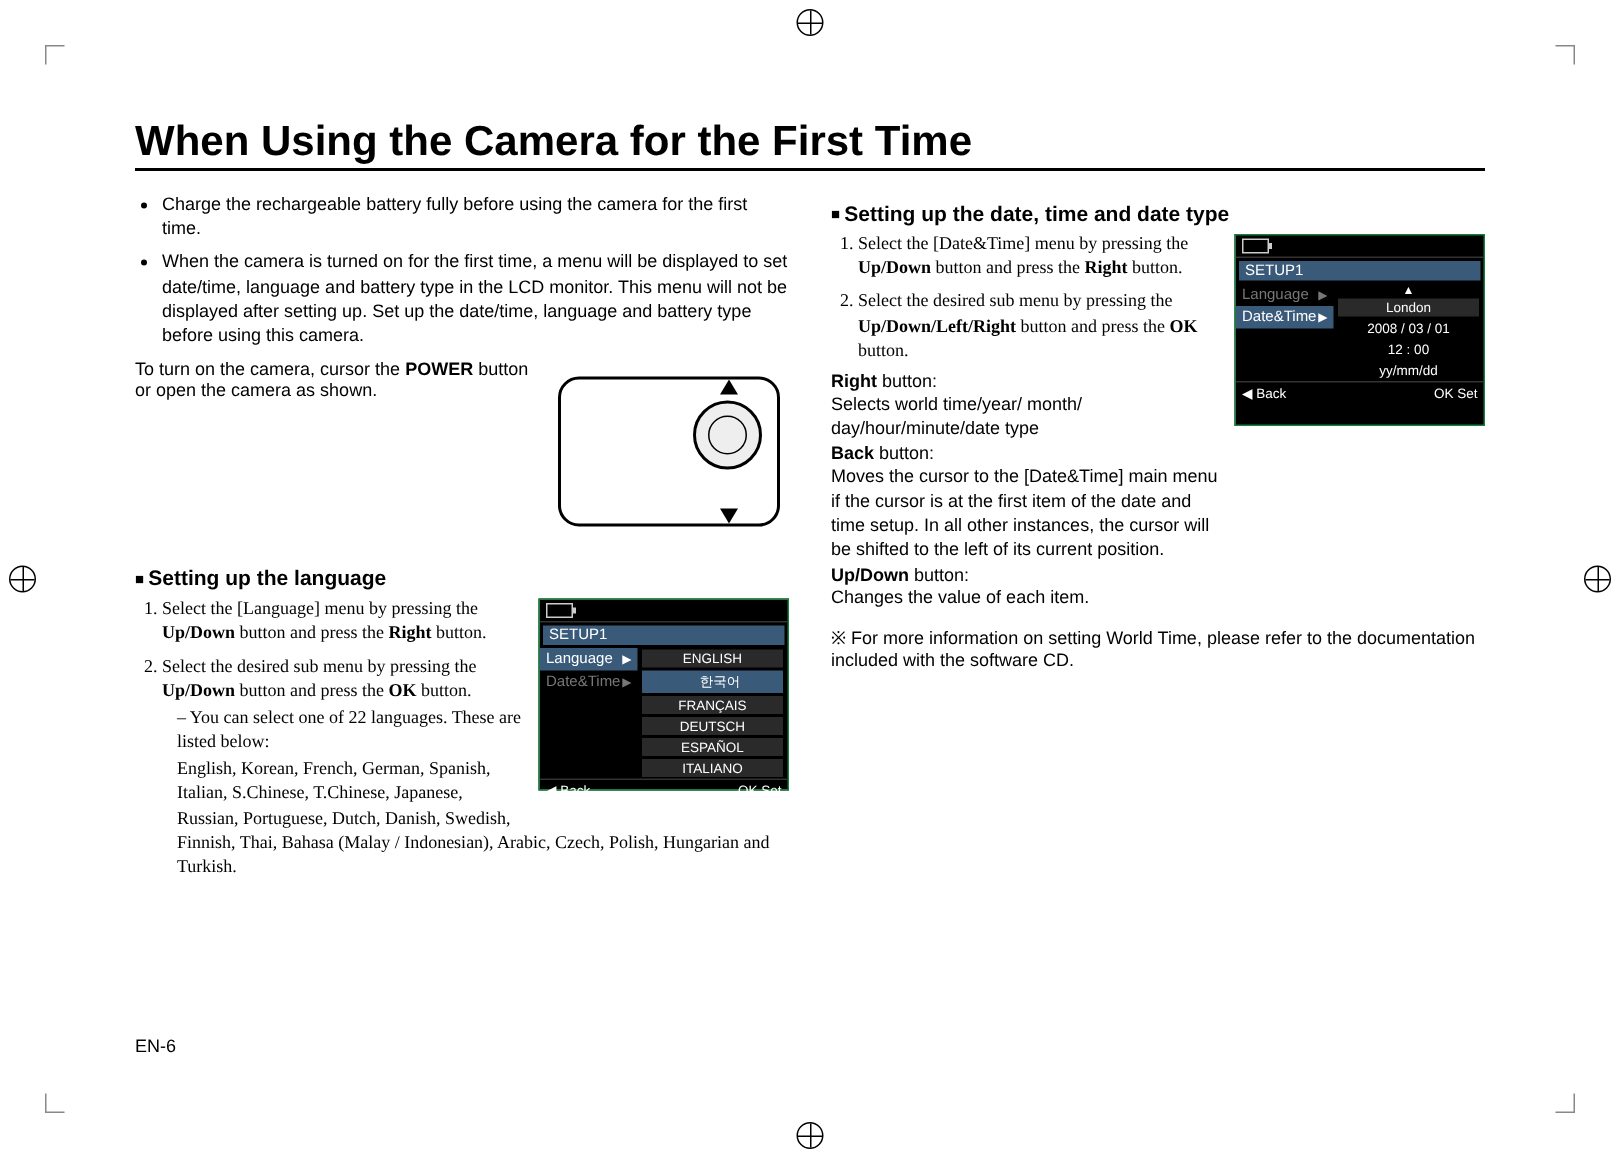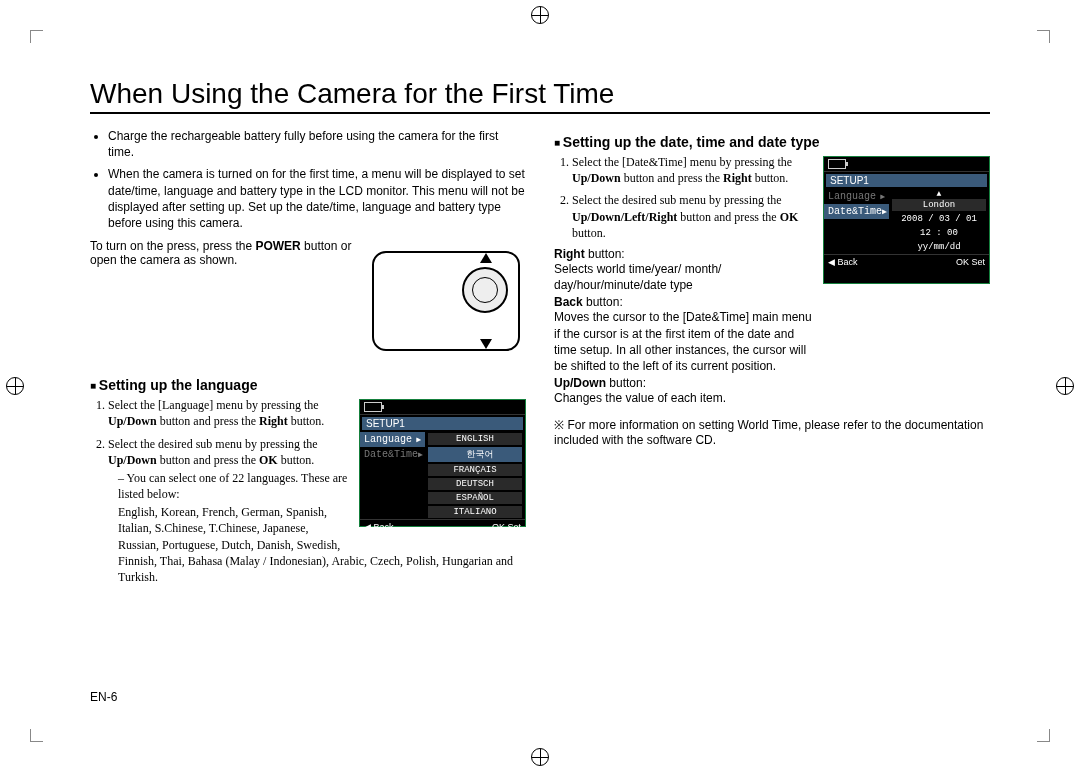--- a/index.html
+++ b/index.html
@@ -34,21 +34,21 @@
   .reg-top    { top: 6px; left: 50%; transform: translateX(-50%); }
   .reg-left   { left: 6px; top: 50%; transform: translateY(-50%); }
   .reg-right  { right: 6px; top: 50%; transform: translateY(-50%); }
   .reg-bottom { bottom: 6px; left: 50%; transform: translateX(-50%); }
 
   .page {
     position: absolute;
     top: 78px; left: 90px; right: 90px; bottom: 50px;
   }
   h1.title {
-    font-weight: normal;
+    font-weight: bold;
     font-size: 28px;
     margin: 0 0 4px 0;
     border-bottom: 2px solid #000;
     padding-bottom: 2px;
   }
   .columns {
     display: flex;
     gap: 28px;
     margin-top: 10px;
   }
@@ -113,21 +113,21 @@
     font-size: 10px;
     margin: 2px 0 16px 10px;
     border: 1px solid #15803d;
   }
   .lcd .top { display:flex; align-items:center; padding: 2px 4px; border-bottom: 1px solid #333; }
   .lcd .battery { width: 16px; height: 8px; border: 1px solid #ccc; margin-right: 4px; position: relative; }
   .lcd .battery::after { content:""; position:absolute; right:-3px; top:2px; width:2px; height:4px; background:#ccc; }
   .lcd .setup1 {
     background: #3a5a7a; color: #fff; padding: 1px 4px; margin: 2px; font-size: 10px;
   }
-  .lcd .menu-area { display:flex;font-family:Liberation Mono, monospace; }
+  .lcd .menu-area { display:flex; }
   .lcd .left-pane { width: 65px; }
   .lcd .menu-item {
     padding: 2px 4px; display:flex; justify-content: space-between; align-items:center;
   }
   .lcd .menu-item.sel { background: #3a5a7a; }
   .lcd .menu-item.dim { color: #777; }
   .lcd .arrow { font-size: 8px; }
   .lcd .right-pane { flex:1; display:flex; flex-direction:column; }
   .lcd .opt, .lcd .val {
     text-align: center;
@@ -171,21 +171,21 @@
       </ul>
 
       <div class="clearfix">
         <div class="camera-box">
           <div class="camera-body"></div>
           <div class="camera-lens"></div>
           <div class="camera-arrow-up"></div>
           <div class="camera-arrow-down"></div>
         </div>
         <p style="margin:2px 0;">
-          <span>To turn on the press, press the </span><b>POWER</b><span> button or open the camera as shown.</span>
+          <span>To turn on the camera, cursor the </span><b>POWER</b><span> button or open the camera as shown.</span>
         </p>
       </div>
 
       <div class="subhead">Setting up the language</div>
       <div class="clearfix">
 
         <div class="lcd lcd-lang">
           <div class="top">
               <div class="battery"></div>
             </div>

